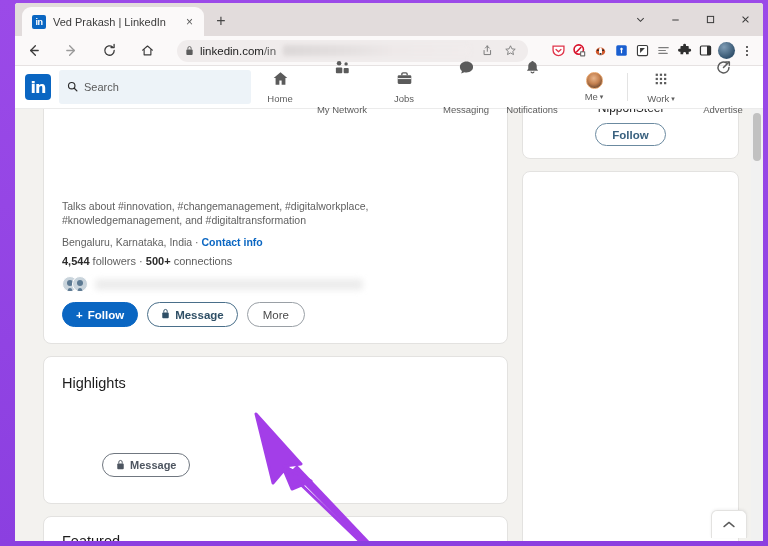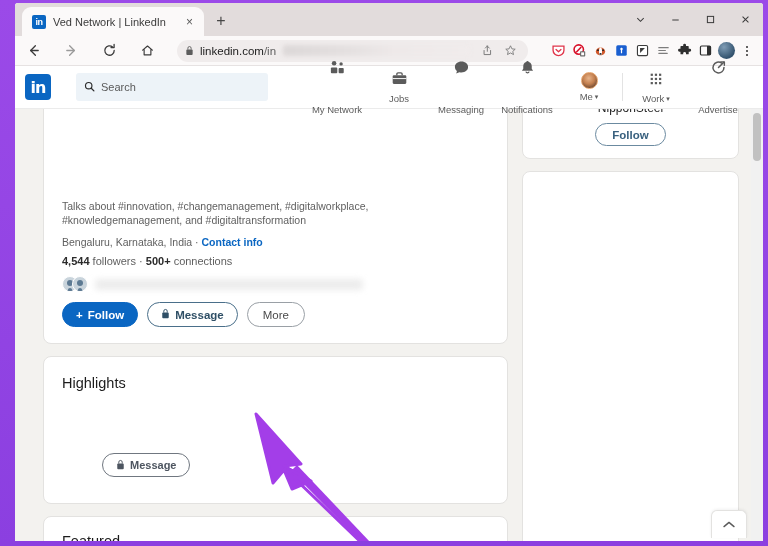--- a/index.html
+++ b/index.html
@@ -150,26 +150,26 @@
     background: #0a66c2;
     border-radius: 4px;
     color: #fff;
     font-size: 16px; font-weight: 700;
     display: flex; align-items: center; justify-content: center;
     letter-spacing: -1px;
     flex: 0 0 auto;
     font-family: "DejaVu Sans", sans-serif;
   }
   .ln-search {
-    width: 192px; height: 28px;
+    width: 192px; height: 34px;
     background: #edf3f8;
     border-radius: 3px;
     display: flex; align-items: center;
     gap: 6px; padding: 0 8px;
-    margin-left: 25px;
+    margin-left: 8px;
     flex: 0 0 auto;
   }
   .ln-search-ph { font-size: 11px; color: #5a5a5a; }
   .ln-items { margin-left: auto; display: flex; align-items: flex-end; height: 43px; }
   .ln-item {
     width: 58px;
     height: 43px;
     display: flex; flex-direction: column;
     align-items: center; justify-content: center;
     gap: 2px;
@@ -371,21 +371,21 @@
 </style>
 </head>
 <body>
 
 <div class="frame">
 <div class="browser">
 
   <div class="tabstrip">
     <div class="tab">
       <div class="tab-fav">in</div>
-      <div class="tab-title">Ved Network | LinkedIn</div>
+      <div class="tab-title">Ved Prakash | LinkedIn</div>
       <div class="tab-close">×</div>
     </div>
     <div class="newtab">+</div>
 
     <div class="wincontrols">
       <div class="wc">
         <svg width="11" height="11" viewBox="0 0 12 12">
               <path d="M2.5 4.5 L6 8 L9.5 4.5" stroke="#3c3c3c" stroke-width="1.1" fill="none"></path>
             </svg>
       </div>
@@ -527,20 +527,28 @@
       <span>
         <svg width="11" height="11" viewBox="0 0 14 14">
               <circle cx="6" cy="6" r="4.1" stroke="#2d2d2d" stroke-width="1.5" fill="none"></circle>
               <path d="M9.2 9.2 L12.6 12.6" stroke="#2d2d2d" stroke-width="1.6" stroke-linecap="round"></path>
             </svg>
       </span>
       <span class="ln-search-ph">Search</span>
     </div>
 
     <div class="ln-items">
+      <div class="ln-item">
+        <span>
+          <svg width="17" height="17" viewBox="0 0 18 18">
+                <path d="M9 2.4 L16.2 8.4 h-2 v7.2 h-4 v-4.4 h-2.4 v4.4 h-4 V8.4 h-2 Z" fill="#5b5b5b"></path>
+              </svg>
+        </span>
+        <span class="ln-item-label">Home</span>
+      </div>
       <div class="ln-item wide">
         <span>
           <svg width="17" height="17" viewBox="0 0 18 18">
                 <circle cx="5.4" cy="4.6" r="2.4" fill="#5b5b5b"></circle>
                 <circle cx="12.8" cy="5.2" r="1.8" fill="#5b5b5b"></circle>
                 <rect x="2" y="9" width="6.8" height="6" rx="1" fill="#5b5b5b"></rect>
                 <rect x="10.2" y="9.6" width="5.4" height="5.4" rx="1" fill="#5b5b5b"></rect>
               </svg>
         </span>
         <span class="ln-item-label">My Network</span>

